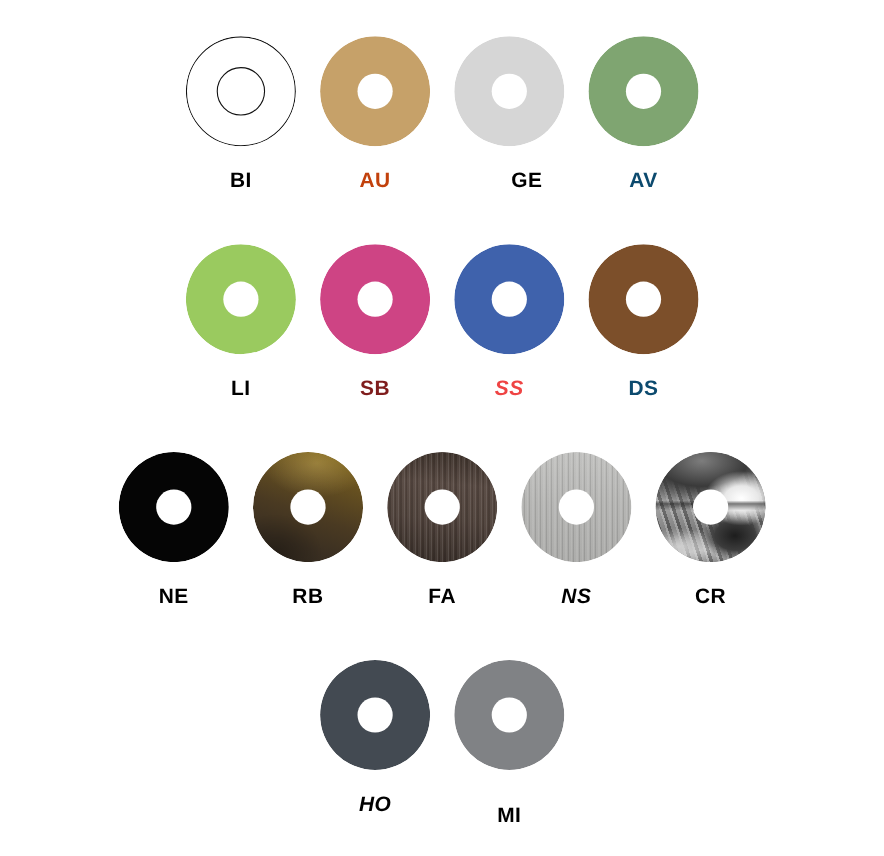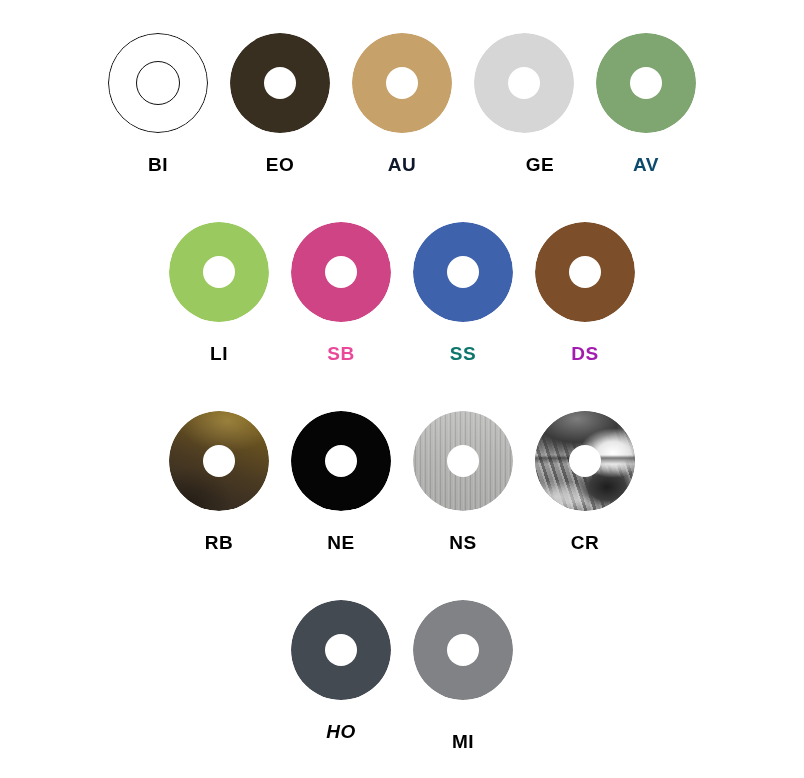--- a/index.html
+++ b/index.html
@@ -127,31 +127,24 @@
     <div class="swatch-row">
       <div class="swatch-cell">
         <div class="swatch-ring outline">
           <div class="fill" style="background: rgb(255, 255, 255); border-color: rgb(17, 17, 17);"></div>
           <div class="hole" style="border-color: rgb(17, 17, 17);"></div>
         </div>
         <div class="swatch-label" style="color: rgb(0, 0, 0);">BI</div>
       </div>
       <div class="swatch-cell">
         <div class="swatch-ring">
-          <div class="fill" style="background: rgb(56, 47, 33);"></div>
-          <div class="hole"></div>
-        </div>
-        <div class="swatch-label" style="color: rgb(0, 0, 0);">EO</div>
-      </div>
-      <div class="swatch-cell">
-        <div class="swatch-ring">
           <div class="fill" style="background: rgb(198, 161, 105);"></div>
           <div class="hole"></div>
         </div>
-        <div class="swatch-label" style="color: #0f172a;">AU</div>
+        <div class="swatch-label" style="color: #c2410c;">AU</div>
       </div>
       <div class="swatch-cell">
         <div class="swatch-ring">
           <div class="fill" style="background: rgb(214, 214, 214);"></div>
           <div class="hole"></div>
         </div>
         <div class="swatch-label" style="color: rgb(0, 0, 0); margin-left: 32px;">GE</div>
       </div>
       <div class="swatch-cell">
         <div class="swatch-ring">
@@ -167,60 +160,68 @@
           <div class="fill" style="background: rgb(154, 202, 95);"></div>
           <div class="hole"></div>
         </div>
         <div class="swatch-label" style="color: rgb(0, 0, 0);">LI</div>
       </div>
       <div class="swatch-cell">
         <div class="swatch-ring">
           <div class="fill" style="background: rgb(206, 68, 132);"></div>
           <div class="hole"></div>
         </div>
-        <div class="swatch-label" style="color: #ec4899;">SB</div>
+        <div class="swatch-label" style="color: #7f1d1d;">SB</div>
       </div>
       <div class="swatch-cell">
         <div class="swatch-ring">
           <div class="fill" style="background: rgb(63, 98, 172);"></div>
           <div class="hole"></div>
         </div>
-        <div class="swatch-label" style="color: #0f766e;">SS</div>
+        <div class="swatch-label" style="color: #ef4444; font-style: italic;">SS</div>
       </div>
       <div class="swatch-cell">
         <div class="swatch-ring">
           <div class="fill" style="background: rgb(124, 79, 42);"></div>
           <div class="hole"></div>
         </div>
-        <div class="swatch-label" style="color: #a21caf;">DS</div>
-      </div>
-    </div>
-    <div class="swatch-row">
+        <div class="swatch-label" style="color: #0c4a6e;">DS</div>
+      </div>
+    </div>
+    <div class="swatch-row">
+      <div class="swatch-cell">
+        <div class="swatch-ring">
+          <div class="fill" style="background: rgb(5, 5, 5);"></div>
+          <div class="hole"></div>
+        </div>
+        <div class="swatch-label" style="color: rgb(0, 0, 0);">NE</div>
+      </div>
       <div class="swatch-cell">
         <div class="swatch-ring">
           <div class="fill" style="background: linear-gradient(200deg, rgb(122, 96, 20) 0%, rgb(107, 84, 32) 22%, rgb(74, 58, 34) 55%, rgb(58, 47, 34) 78%, rgb(50, 42, 32) 100%);"></div>
           <div class="sheen" style="background: radial-gradient(70% 45% at 58% 10%, rgba(255, 225, 130, 0.3), rgba(0, 0, 0, 0) 70%), radial-gradient(60% 50% at 20% 92%, rgba(0, 0, 0, 0.3), rgba(0, 0, 0, 0) 70%);"></div>
           <div class="hole"></div>
         </div>
         <div class="swatch-label" style="color: rgb(0, 0, 0);">RB</div>
       </div>
       <div class="swatch-cell">
         <div class="swatch-ring">
-          <div class="fill" style="background: rgb(5, 5, 5);"></div>
-          <div class="hole"></div>
-        </div>
-        <div class="swatch-label" style="color: rgb(0, 0, 0);">NE</div>
+          <div class="fill" style="background: linear-gradient(185deg, rgb(58, 47, 40) 0%, rgb(85, 71, 64) 30%, rgb(78, 65, 58) 60%, rgb(63, 52, 46) 85%, rgb(54, 44, 39) 100%);"></div>
+          <div class="grain"></div>
+          <div class="hole"></div>
+        </div>
+        <div class="swatch-label" style="color: rgb(0, 0, 0);">FA</div>
       </div>
       <div class="swatch-cell">
         <div class="swatch-ring">
           <div class="fill" style="background: linear-gradient(rgb(192, 192, 190) 0%, rgb(179, 179, 177) 45%, rgb(169, 169, 167) 100%);"></div>
           <div class="grain"></div>
           <div class="hole"></div>
         </div>
-        <div class="swatch-label" style="color: rgb(0, 0, 0);">NS</div>
+        <div class="swatch-label" style="color: rgb(0, 0, 0); font-style: italic;">NS</div>
       </div>
       <div class="swatch-cell">
         <div class="swatch-ring">
           <div class="fill" style="background: rgb(141, 141, 141);"></div>
           <div class="sheen" style="background: radial-gradient(55% 40% at 78% 42%, rgb(255, 255, 255) 0%, rgb(232, 232, 232) 28%, rgba(255, 255, 255, 0) 62%), radial-gradient(75% 42% at 42% 8%, rgb(125, 125, 125) 0%, rgb(58, 58, 58) 55%, rgba(0, 0, 0, 0) 100%), radial-gradient(30% 22% at 72% 76%, rgb(29, 29, 29) 0%, rgb(60, 60, 60) 60%, rgba(0, 0, 0, 0) 100%), radial-gradient(45% 25% at 22% 86%, rgb(207, 207, 207) 0%, rgba(255, 255, 255, 0) 70%), repeating-linear-gradient(72deg, rgba(255, 255, 255, 0.3) 0px, rgba(255, 255, 255, 0.3) 2px, rgba(0, 0, 0, 0.26) 2px, rgba(0, 0, 0, 0.26) 5px, rgba(255, 255, 255, 0.1) 5px, rgba(255, 255, 255, 0.1) 9px), linear-gradient(170deg, rgb(74, 74, 74) 0%, rgb(155, 155, 155) 40%, rgb(110, 110, 110) 66%, rgb(189, 189, 189) 82%, rgb(88, 88, 88) 100%);"></div>
           <div class="sheen" style="background: linear-gradient(rgba(0, 0, 0, 0) 44%, rgba(20, 20, 20, 0.55) 47%, rgba(0, 0, 0, 0) 53%);"></div>
           <div class="hole"></div>
         </div>
         <div class="swatch-label" style="color: rgb(0, 0, 0);">CR</div>
       </div>

